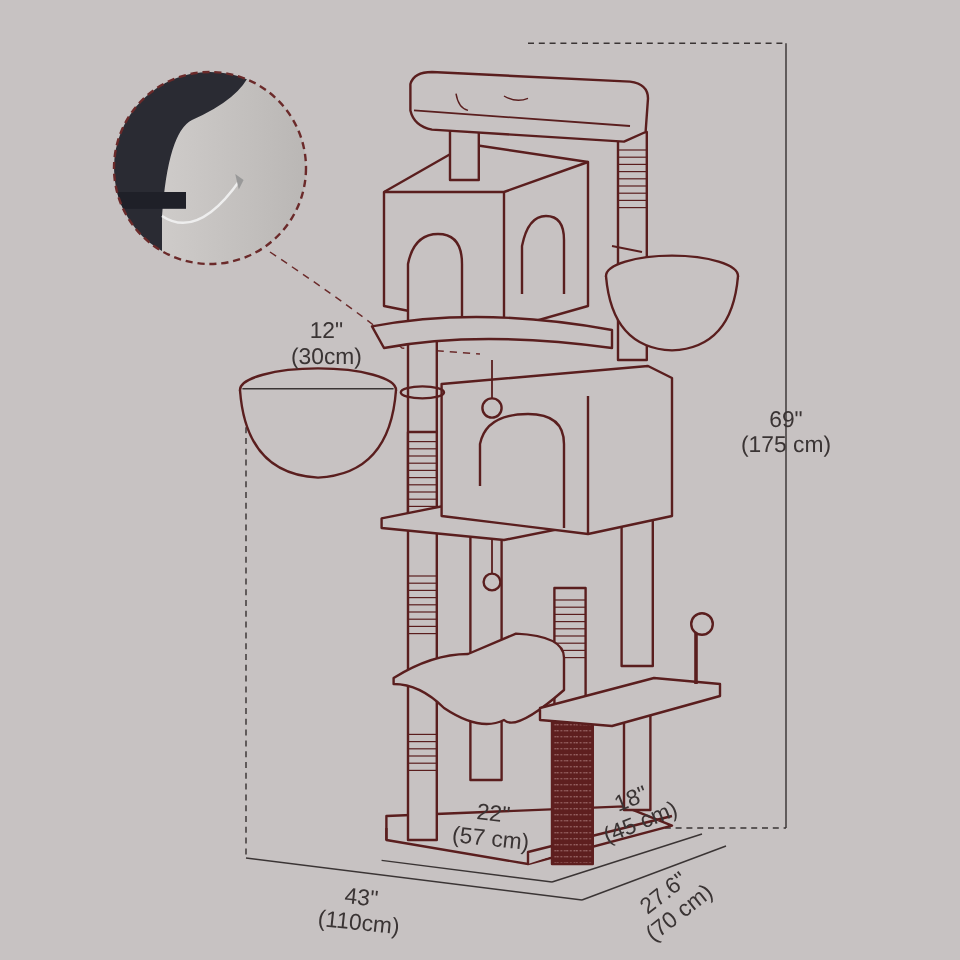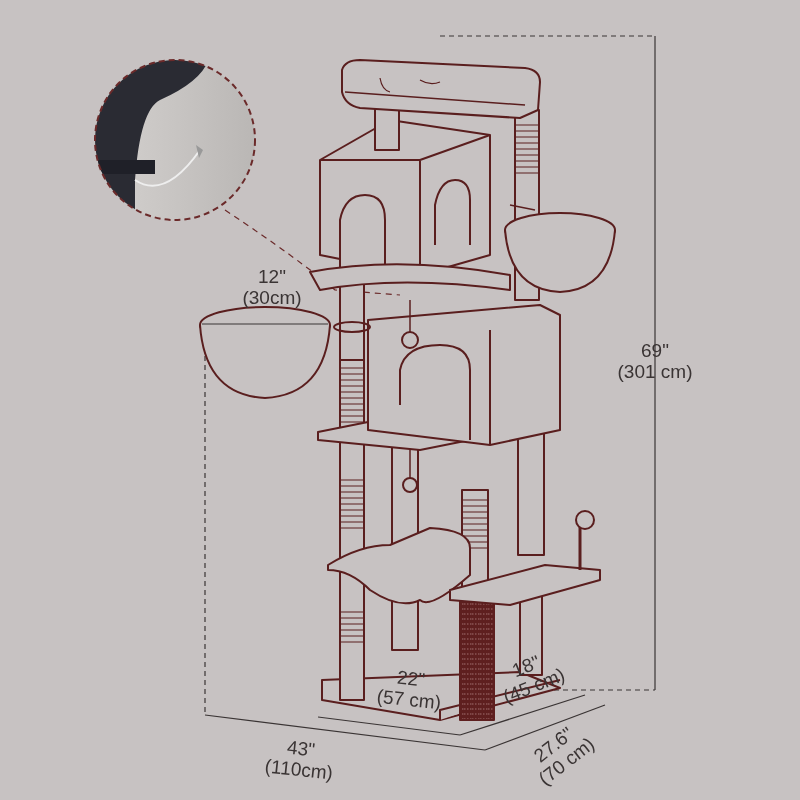--- a/index.html
+++ b/index.html
@@ -158,21 +158,21 @@
   </g>
 </svg>
 
 <div class="lbl" style="left:232px;top:266px;width:80px;">
   <span>12"</span>
   <span>(30cm)</span>
 </div>
 
 <div class="lbl" style="left:610px;top:340px;width:90px;">
   <span>69"</span>
-  <span>(301 cm)</span>
+  <span>(175 cm)</span>
 </div>
 
 <div class="lbl" style="left:365px;top:668px;width:90px;transform:rotate(6deg);">
   <span>22"</span>
   <span>(57 cm)</span>
 </div>
 
 <div class="lbl rot-small" style="left:495px;top:655px;width:70px;">
   <span>18"</span>
   <span>(45 cm)</span>

